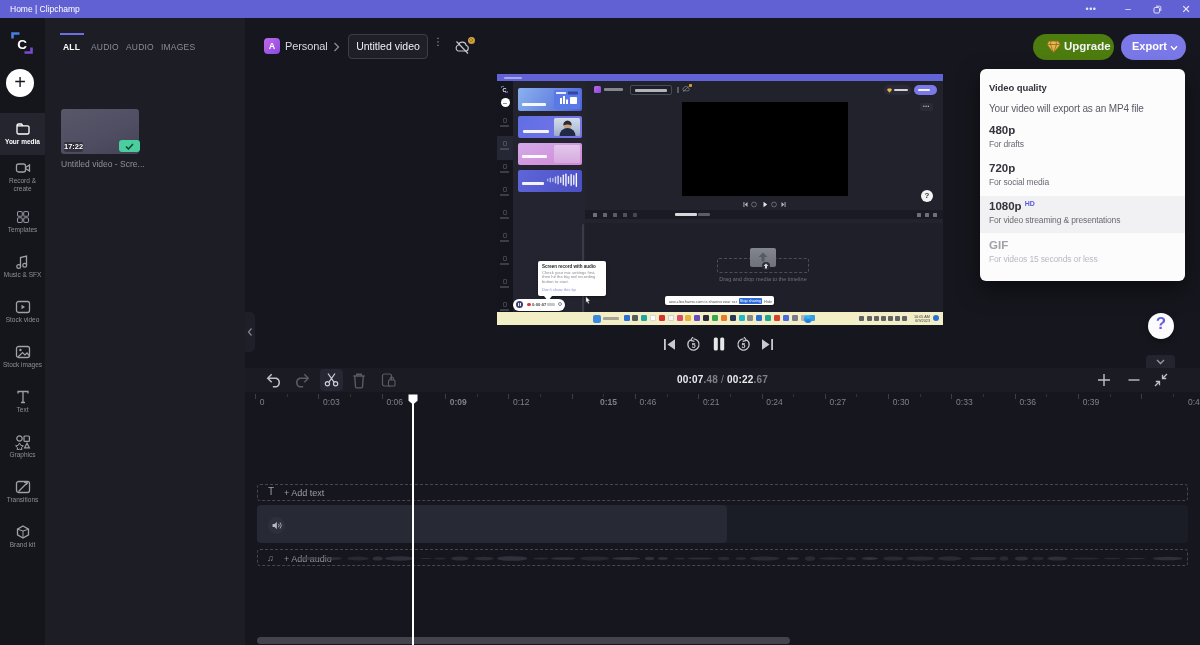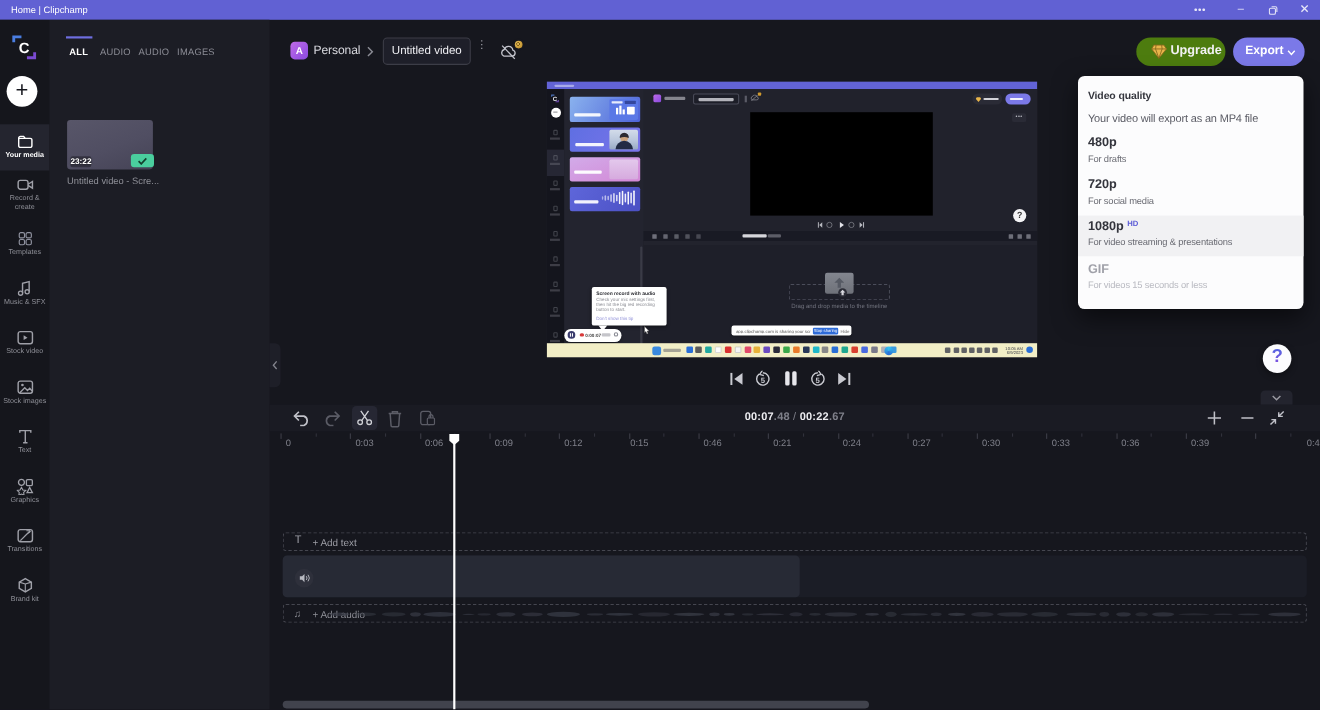--- a/index.html
+++ b/index.html
@@ -135,21 +135,21 @@
       </div>
 </div>
 
 <div class="abs" id="panel">
   <div class="abs" style="left:15px;top:15px;width:24px;height:2px;background:#6e6ee0;"></div>
   <div class="abs tab" style="left:18px;color:#fff;font-weight:bold;">ALL</div>
   <div class="abs tab" style="left:46px;">AUDIO</div>
   <div class="abs tab" style="left:81px;">AUDIO</div>
   <div class="abs tab" style="left:116px;">IMAGES</div>
   <div class="abs" style="left:16px;top:91px;width:78px;height:45px;border-radius:3px;background:linear-gradient(160deg,#585669 0%,#504e62 55%,#454356 100%);">
-    <div class="abs" style="left:3px;top:32.5px;width:19px;height:10px;background:rgba(15,15,20,.4);border-radius:2px;color:#fff;font-size:7.5px;font-weight:bold;text-align:center;line-height:10px;text-shadow:0 0 2px rgba(0,0,0,.8);">23:22</div>
+    <div class="abs" style="left:3px;top:32.5px;width:19px;height:10px;background:rgba(15,15,20,.4);border-radius:2px;color:#fff;font-size:7.5px;font-weight:bold;text-align:center;line-height:10px;text-shadow:0 0 2px rgba(0,0,0,.8);">17:22</div>
     <div class="abs" style="left:57.5px;top:31px;width:21px;height:11.5px;background:#4ace9e;border-radius:3px;">
       <svg class="abs" style="left:6px;top:2.5px;" width="9" height="7" viewBox="0 0 9 7">
             <path d="M1 3.5 L3.4 6 L8 1" stroke="#14402e" stroke-width="1.5" fill="none"></path>
           </svg>
     </div>
   </div>
   <div class="abs" style="left:16px;top:141px;font-size:8.5px;color:#8f9098;">Untitled video - Scre...</div>
 </div>
 
 <div class="abs" style="left:264px;top:38px;width:16px;height:16px;border-radius:4px;background:linear-gradient(135deg,#c06ae8,#8a4ae0);color:#fff;font-size:9px;font-weight:bold;text-align:center;line-height:16px;">A</div>
@@ -460,27 +460,27 @@
 <div class="abs tickm" style="left:286.8px;"></div>
 <div class="abs rlbl" style="left:259.8px;">0</div>
 <div class="abs tick" style="left:318.4px;"></div>
 <div class="abs tickm" style="left:350.0px;"></div>
 <div class="abs rlbl" style="left:323.1px;">0:03</div>
 <div class="abs tick" style="left:381.7px;"></div>
 <div class="abs tickm" style="left:413.3px;"></div>
 <div class="abs rlbl" style="left:386.4px;">0:06</div>
 <div class="abs tick" style="left:445.0px;"></div>
 <div class="abs tickm" style="left:476.6px;"></div>
-<div class="abs rlbl" style="left:449.7px;">0:09</div>
+<div class="abs rlbl" style="left:449.7px;font-weight:bold;">0:09</div>
 <div class="abs tick" style="left:508.3px;"></div>
 <div class="abs tickm" style="left:539.9px;"></div>
 <div class="abs rlbl" style="left:513.0px;">0:12</div>
 <div class="abs tick" style="left:571.6px;"></div>
 <div class="abs tickm" style="left:603.2px;"></div>
-<div class="abs rlbl" style="left:573px;">0:15</div>
+<div class="abs rlbl" style="left:600px;font-weight:bold;">0:15</div>
 <div class="abs tick" style="left:634.9px;"></div>
 <div class="abs tickm" style="left:666.5px;"></div>
 <div class="abs rlbl" style="left:639.6px;">0:46</div>
 <div class="abs tick" style="left:698.2px;"></div>
 <div class="abs tickm" style="left:729.8px;"></div>
 <div class="abs rlbl" style="left:702.9px;">0:21</div>
 <div class="abs tick" style="left:761.5px;"></div>
 <div class="abs tickm" style="left:793.1px;"></div>
 <div class="abs rlbl" style="left:766.2px;">0:24</div>
 <div class="abs tick" style="left:824.8px;"></div>

